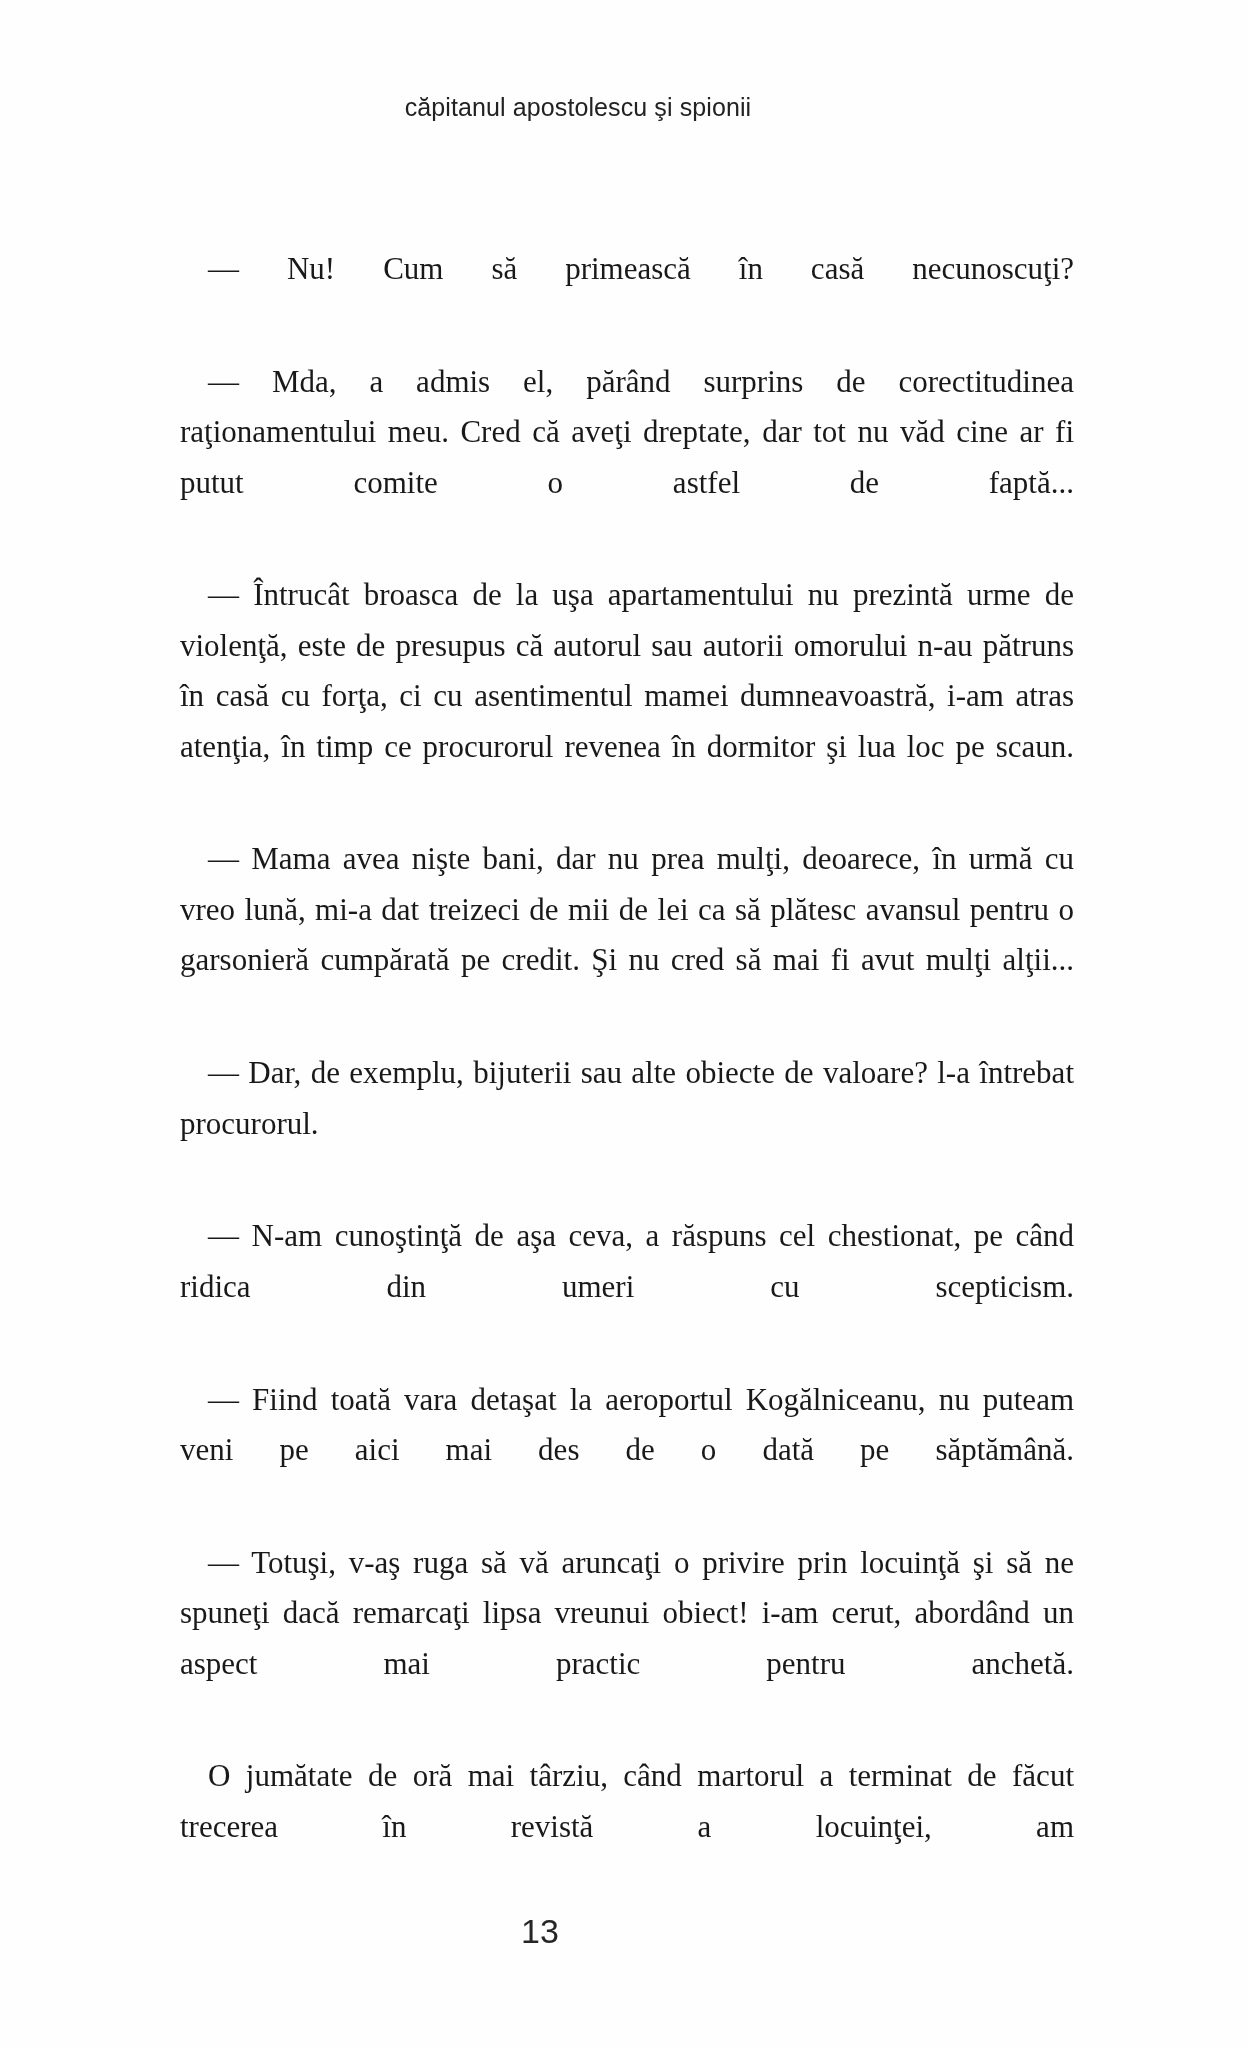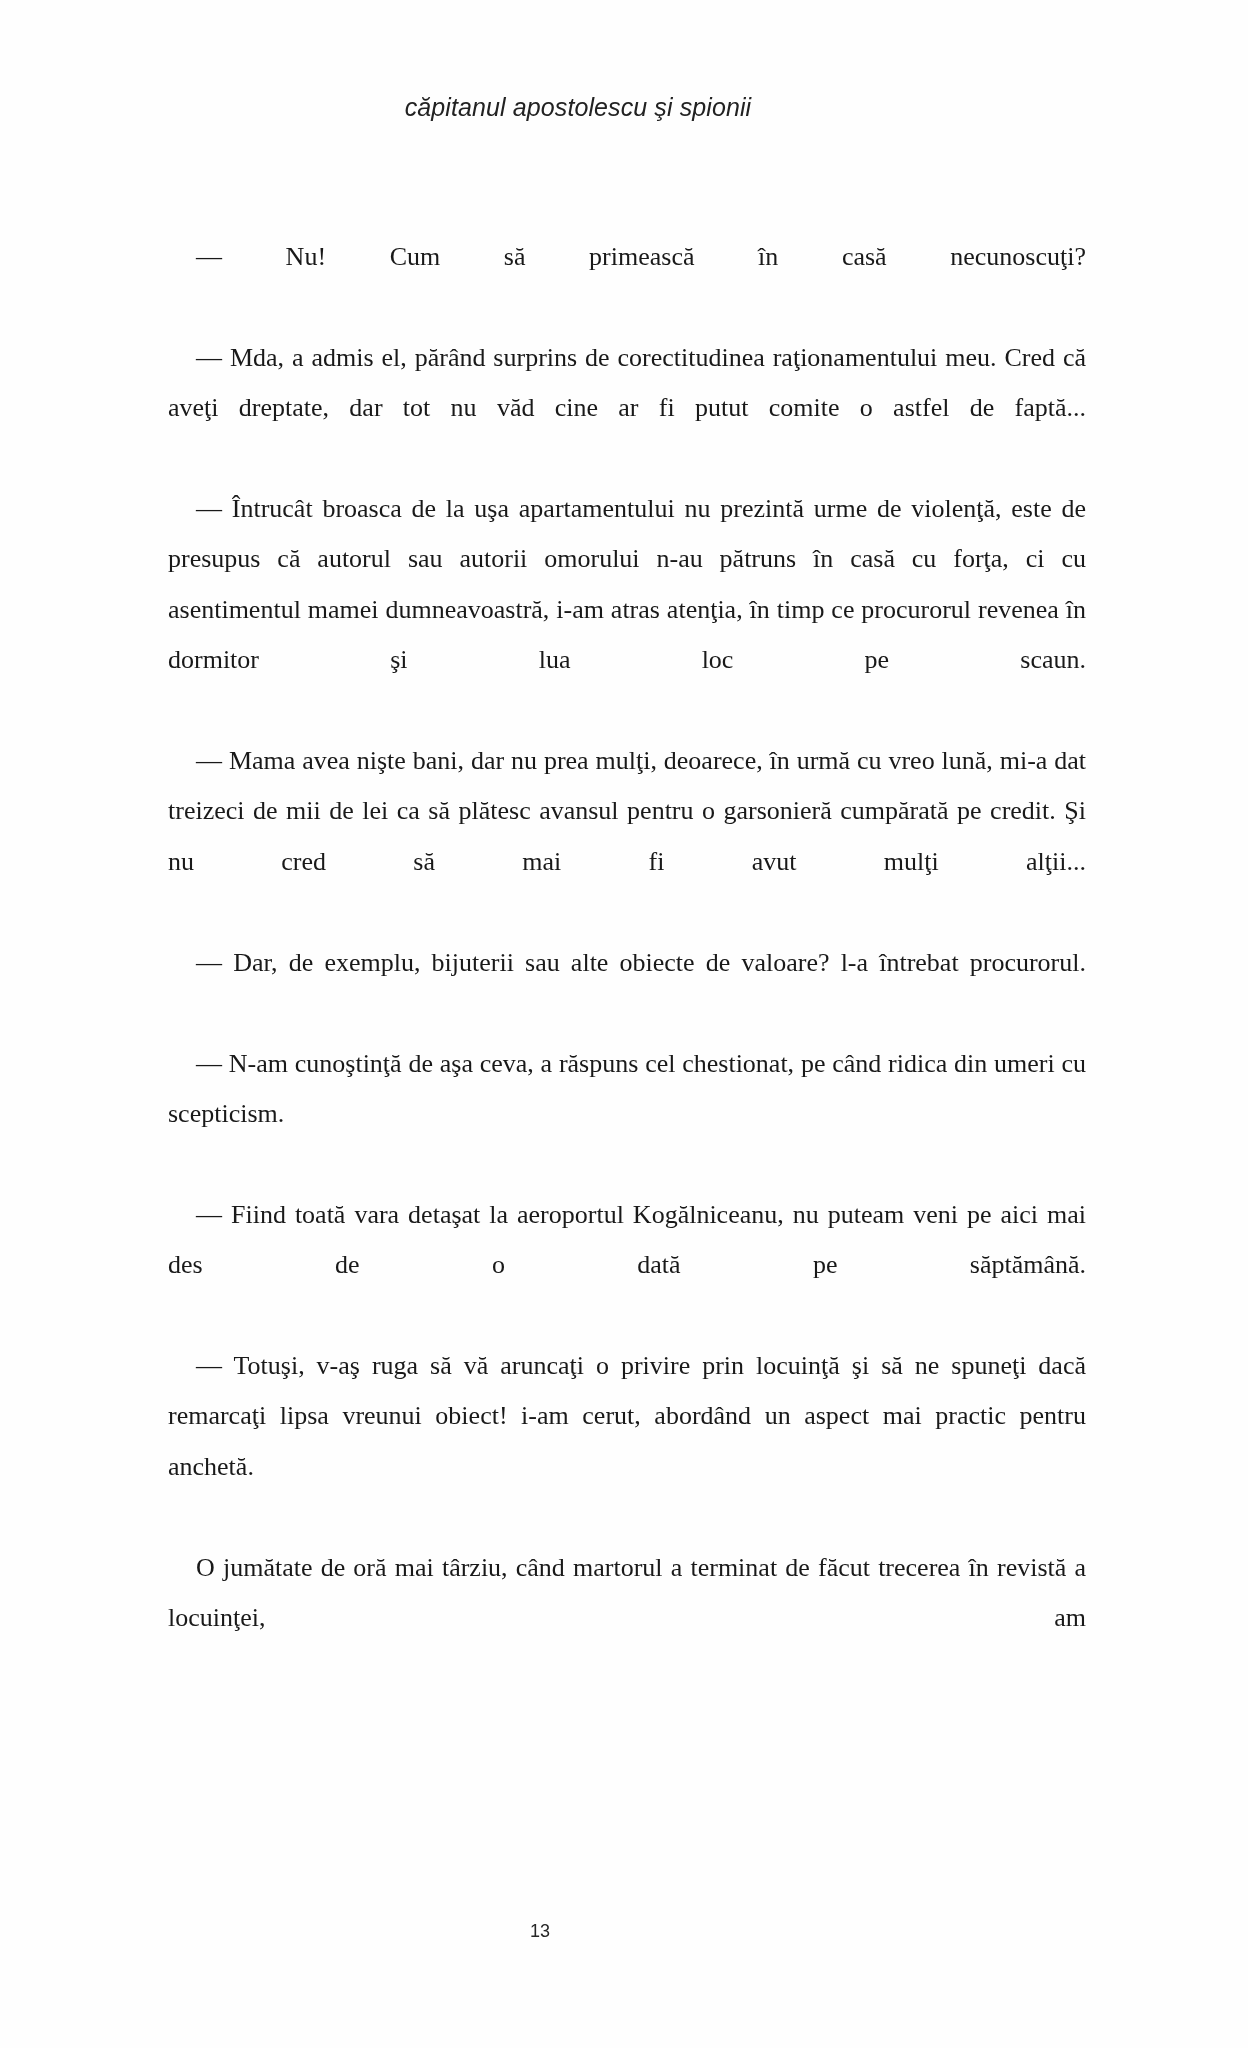--- a/index.html
+++ b/index.html
@@ -25,35 +25,34 @@
     left: 0;
     top: 92px;
     width: 1156px;
     text-align: center;
     font-family: "Liberation Sans", "DejaVu Sans", sans-serif;
     font-size: 25px;
     line-height: 30px;
     letter-spacing: 0.1px;
     color: #222222;
     white-space: nowrap;
-    font-style: italic;
   }
 
   
   .textblock {
     position: absolute;
     left: 168px;
     top: 232px;
     width: 918px;
   }
 
   .para {
-    margin: 0;
+    margin: 12px;
     padding: 0;
-    font-size: 26px;
+    font-size: 31px;
     line-height: 50.4px;
     text-align: justify;
     text-justify: inter-word;
     word-spacing: 0.2px;
     hyphens: manual;
     -webkit-hyphens: manual;
     color: #191919;
   }
 
   
@@ -69,21 +68,21 @@
   }
 
   
   .folio {
     position: absolute;
     left: 0;
     top: 1915px;
     width: 1080px;
     text-align: center;
     font-family: "Liberation Sans", "DejaVu Sans", sans-serif;
-    font-size: 18px;
+    font-size: 34px;
     line-height: 32px;
     color: #262626;
   }
 </style>
 </head>
 <body>
 
 <div class="page">
 
   <div class="running-head">căpitanul apostolescu şi spionii</div>

